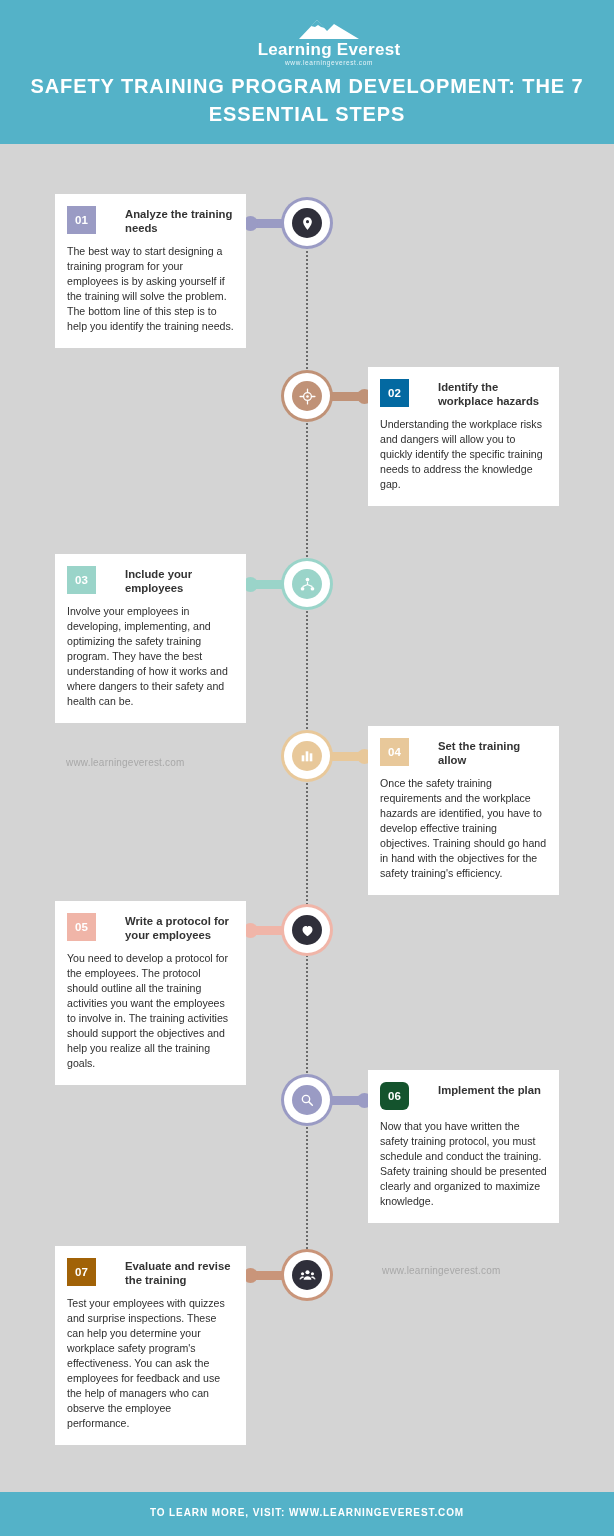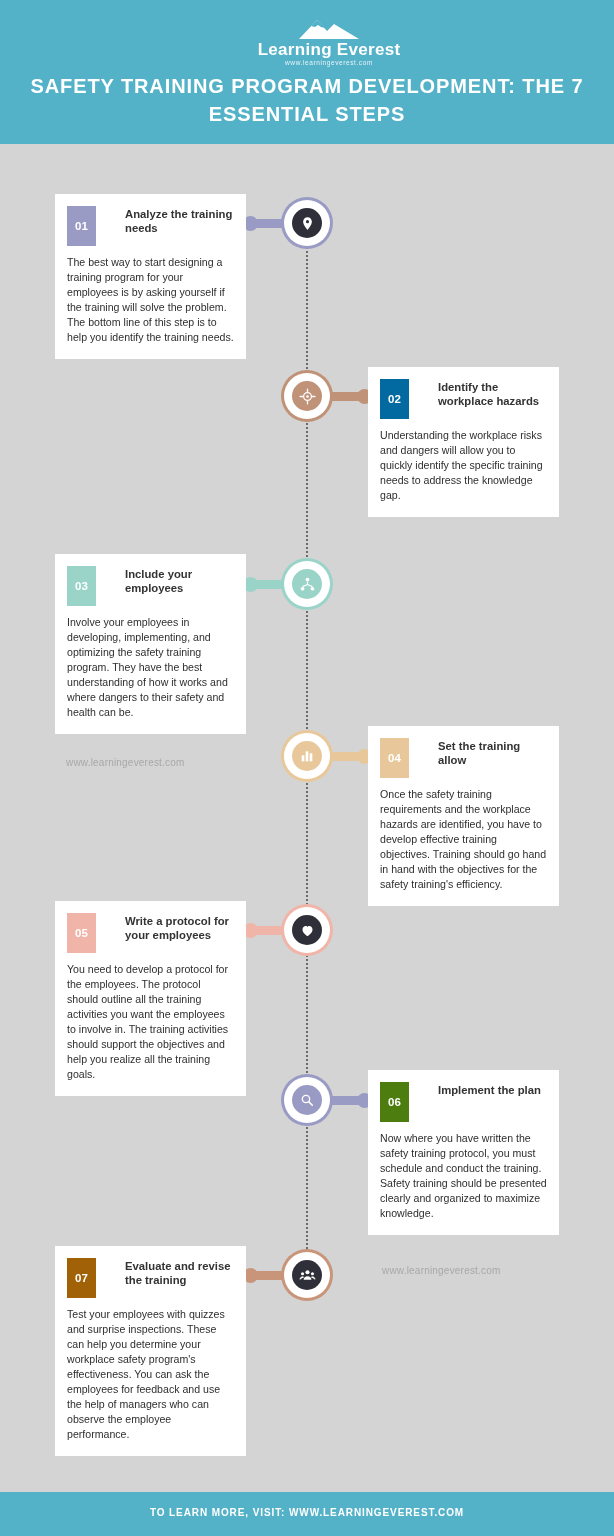--- a/index.html
+++ b/index.html
@@ -129,21 +129,21 @@
     z-index: 5;
   }
   .card-head {
     display: flex;
     align-items: flex-start;
     gap: 9px;
     margin-bottom: 9px;
   }
   .num-badge {
     flex: 0 0 auto;
-    width: 29px; height: 40px;
+    width: 29px; height: 28px;
     display: flex;
     align-items: center;
     justify-content: center;
     color: #ffffff;
     font-size: 11.5px;
     font-weight: bold;
   }
   .card-title {
     color: #333333;
     font-size: 11.3px;
@@ -284,24 +284,24 @@
   <div class="node" style="left:284px; top:1077px; box-shadow:0 0 0 3px #9a9bc4;">
     <div class="node-inner" style="background:#9a9bc4;">
       <svg width="16" height="16" viewBox="0 0 24 24">
         <circle cx="10.5" cy="10.5" r="5.5" fill="none" stroke="#ffffff" stroke-width="2"></circle>
         <path d="M14.8 14.8L20 20" stroke="#ffffff" stroke-width="2.2" stroke-linecap="round"></path>
       </svg>
     </div>
   </div>
   <div class="card" style="left:368px; top:1070px;">
     <div class="card-head">
-      <div class="num-badge" style="background:#4d7c0f;">06</div>
+      <div class="num-badge" style="background:#14532d;border-radius:6px;">06</div>
       <div class="card-title">Implement the plan</div>
     </div>
-    <div class="card-body">Now where you have written the safety training protocol, you must schedule and conduct the training. Safety training should be presented clearly and organized to maximize knowledge.</div>
+    <div class="card-body">Now that you have written the safety training protocol, you must schedule and conduct the training. Safety training should be presented clearly and organized to maximize knowledge.</div>
   </div>
 
   <div class="watermark" style="left:382px; top:1265px;">www.learningeverest.com</div>
 
   <div class="stub" style="left:247px; top:1271px; width:58px; background:#c9957a;"></div>
   <div class="stub-dot" style="left:243px; top:1268px; background:#c9957a;"></div>
   <div class="node" style="left:284px; top:1252px; box-shadow:0 0 0 3px #c9957a;">
     <div class="node-inner" style="background:#2f2f3a;">
       <svg width="17" height="17" viewBox="0 0 24 24">
         <circle cx="12" cy="7.5" r="2.9" fill="#ffffff"></circle>

